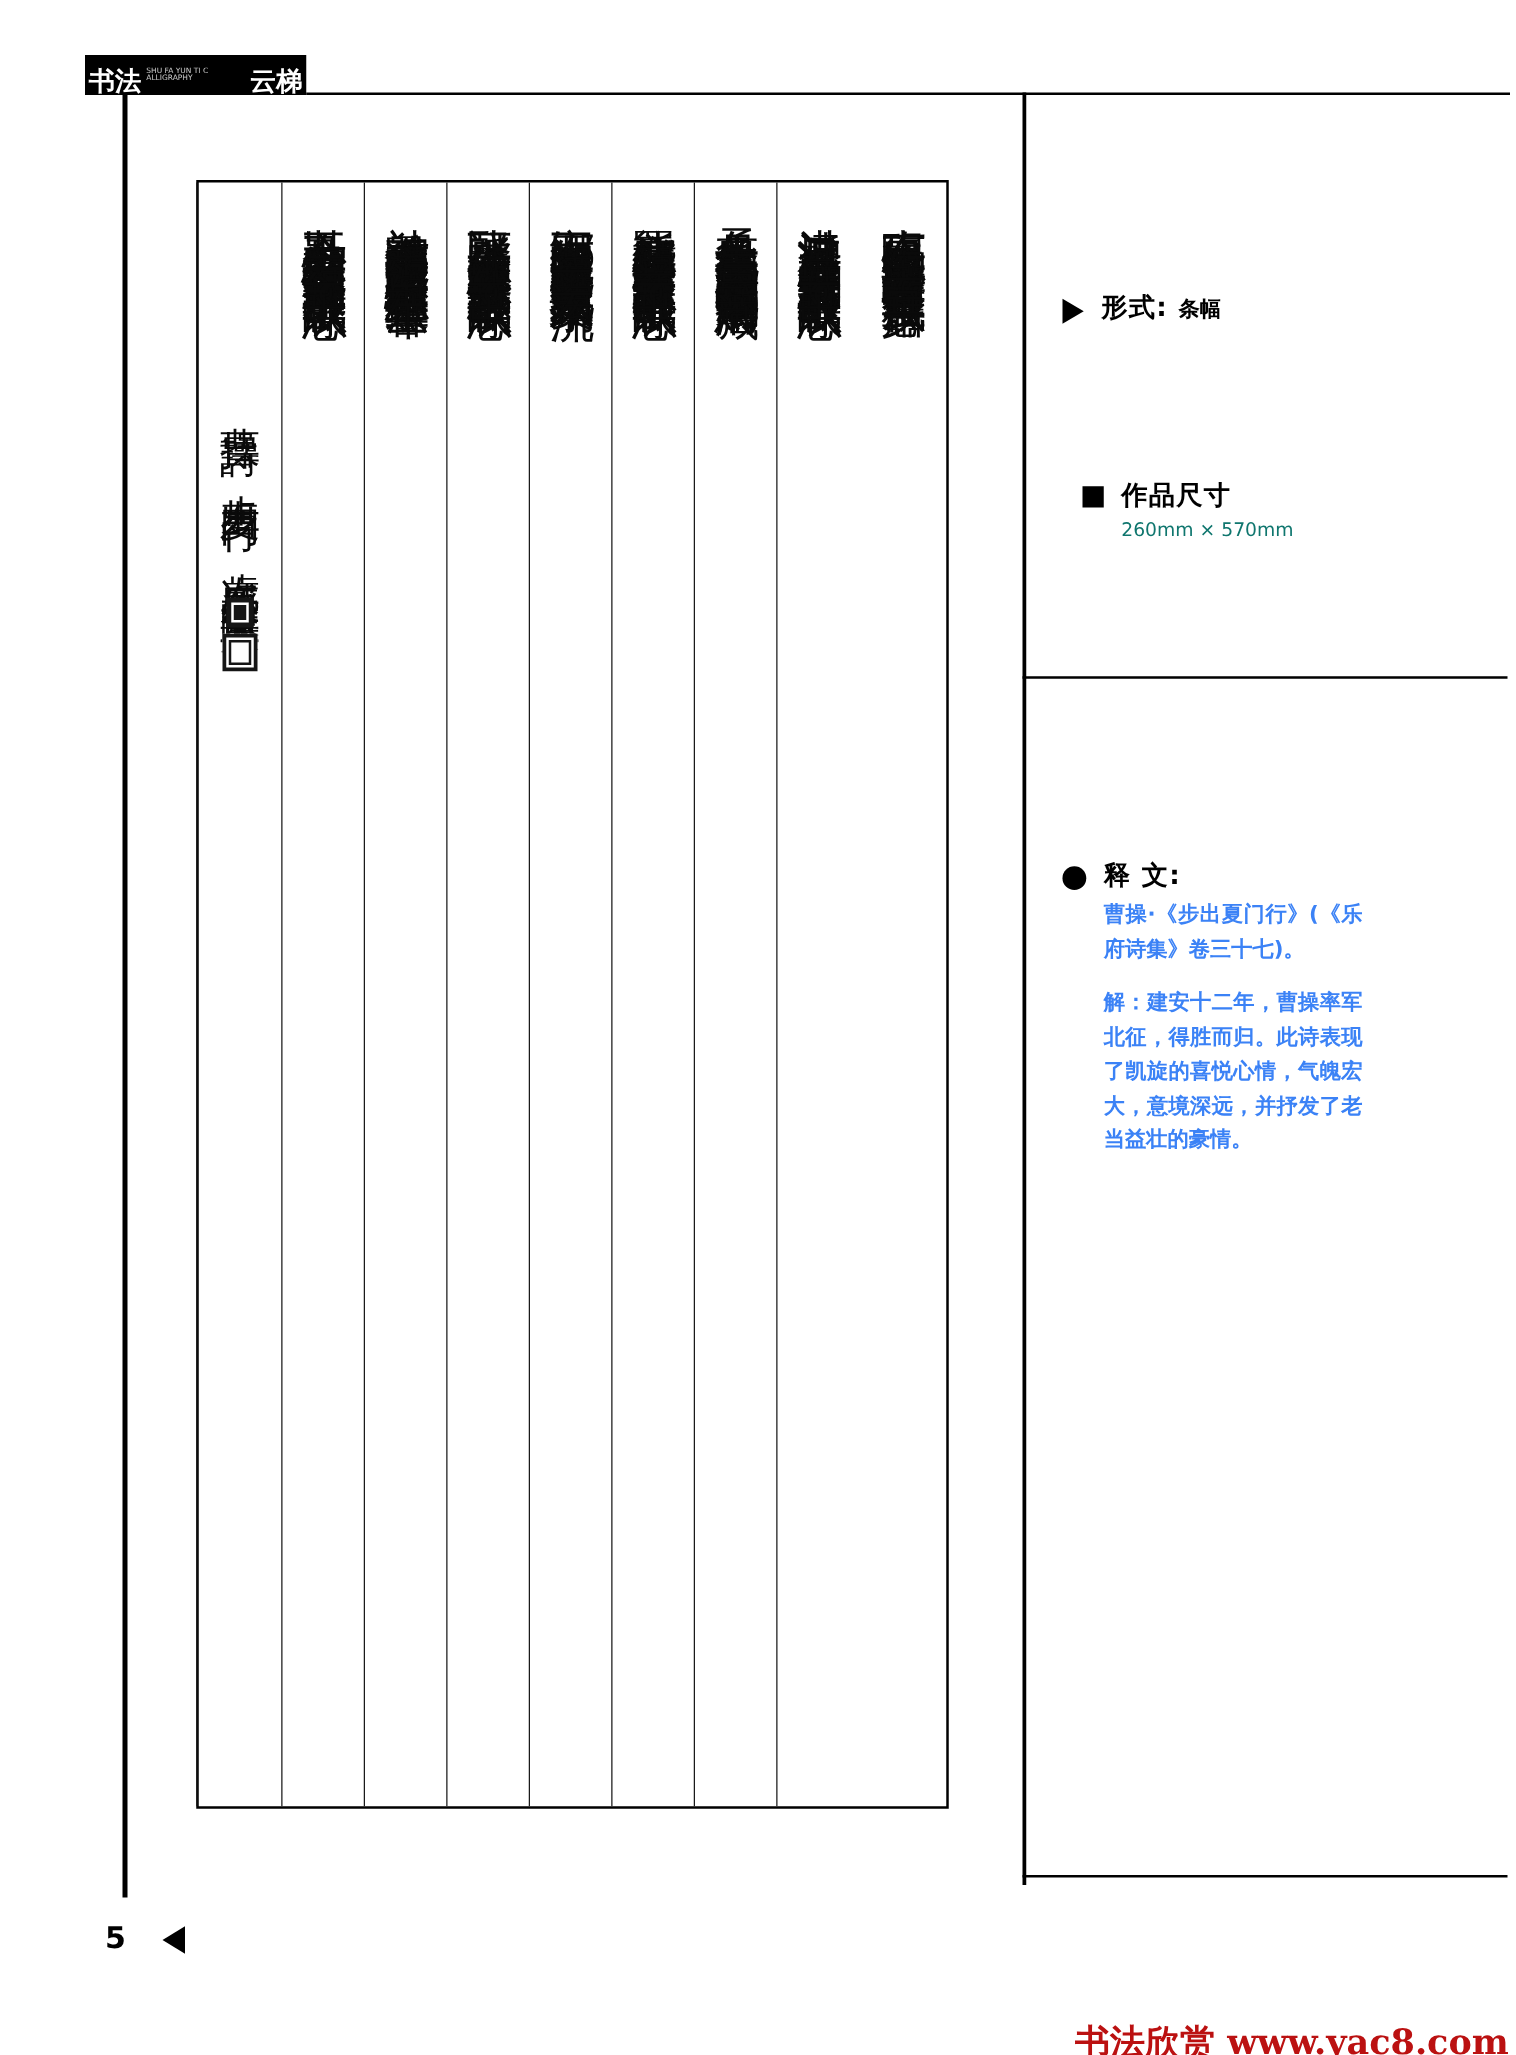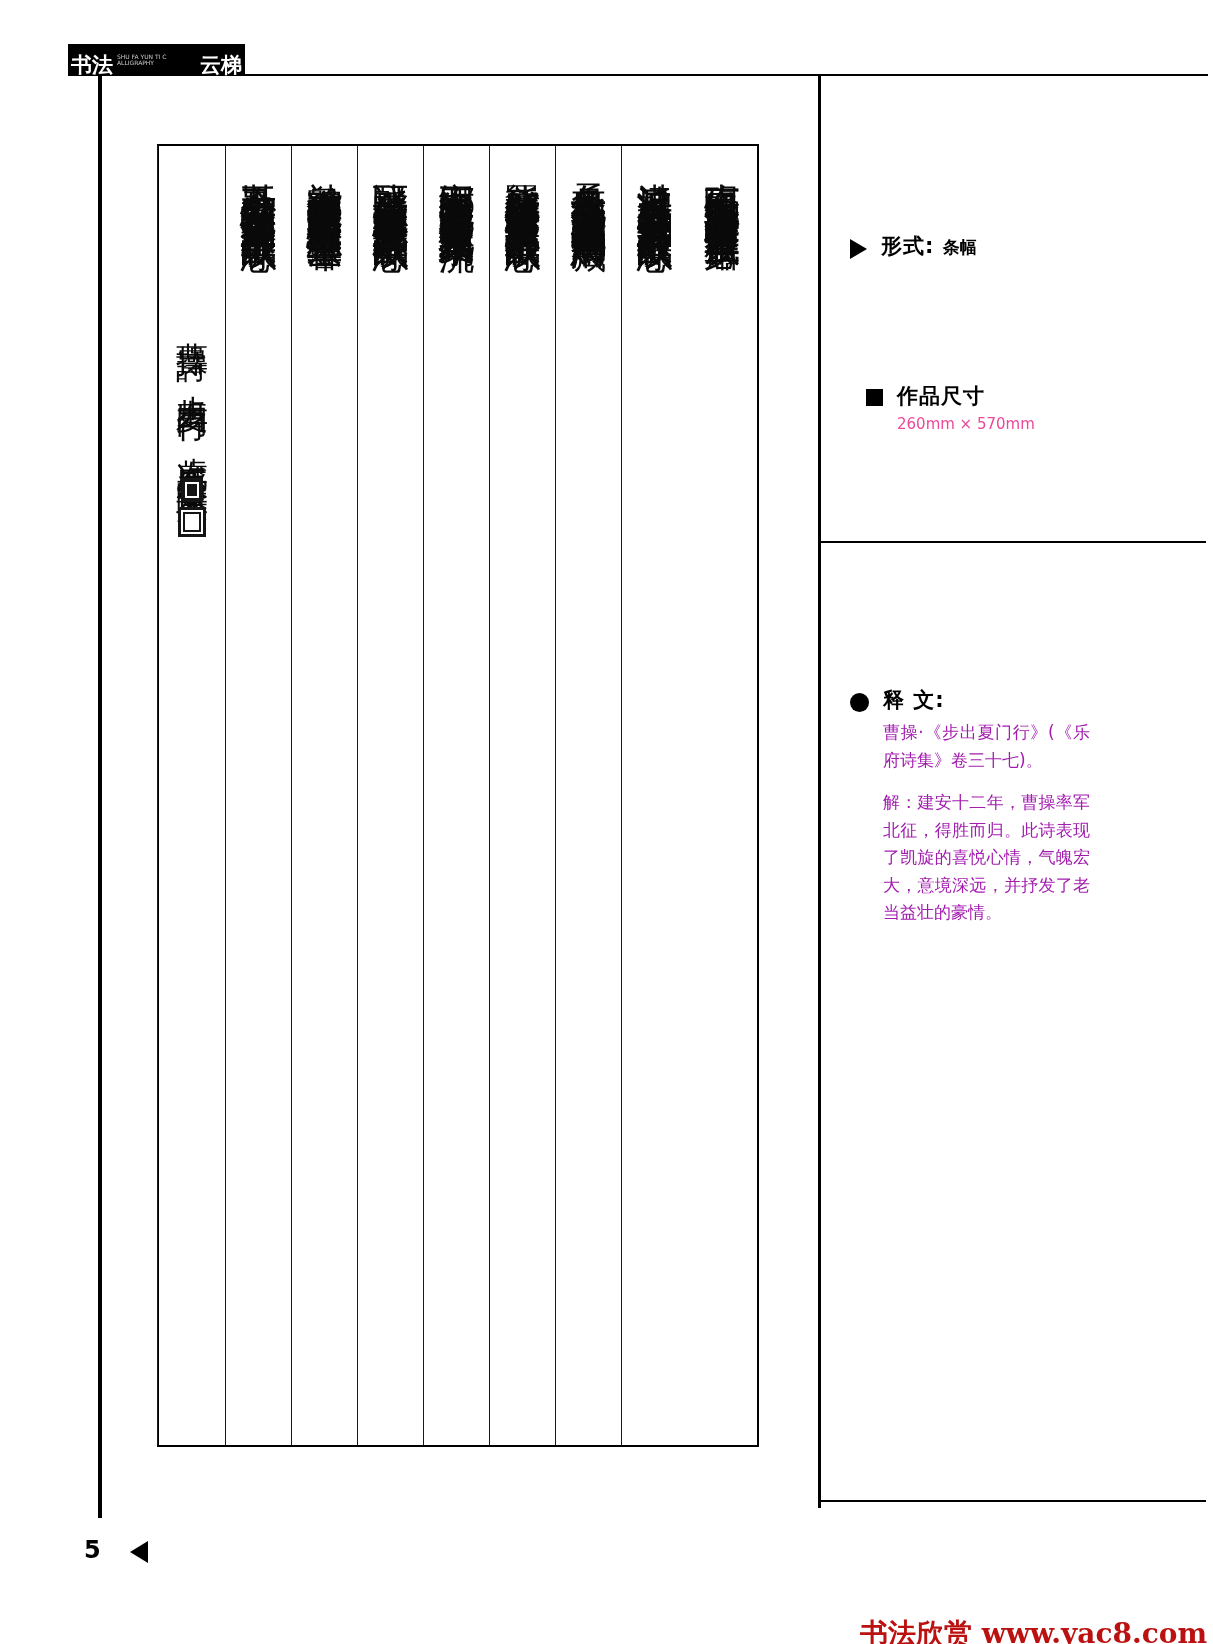--- a/index.html
+++ b/index.html
@@ -118,25 +118,25 @@
     width:17px;height:17px;background:#000;margin-top:5px;flex:0 0 auto;
   }
   .bullet-circ{
     width:19px;height:19px;border-radius:50%;background:#000;margin-top:5px;flex:0 0 auto;
   }
   .sb-title{
     font-size:21px;font-weight:bold;color:#000;letter-spacing:1px;line-height:1.2;
   }
   .sb-title .val{font-size:17px;font-weight:bold;letter-spacing:0;}
   .sb-sub{
-    font-size:15px;color:#ec4899;letter-spacing:0px;margin-top:6px;
+    font-size:15px;color:#0f766e;letter-spacing:0px;margin-top:6px;
   }
   .sb-body{
-    font-size:17px;line-height:1.62;color:#a21caf;
-    margin-top:6px;text-align:justify;
+    font-size:17px;line-height:1.62;color:#3b82f6;
+    margin-top:6px;text-align:justify;font-weight:bold;
   }
 
   
   #page-number{
     position:absolute;left:84px;top:1536px;
     font-size:24px;font-weight:bold;color:#000;font-family:"DejaVu Sans",sans-serif;
   }
   #page-arrow{
     position:absolute;left:130px;top:1541px;
     width:0;height:0;border-right:18px solid #000;

